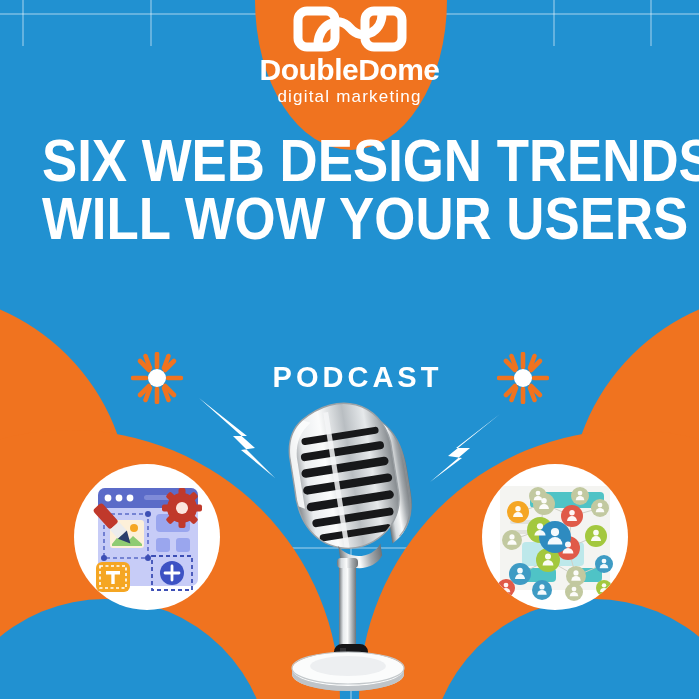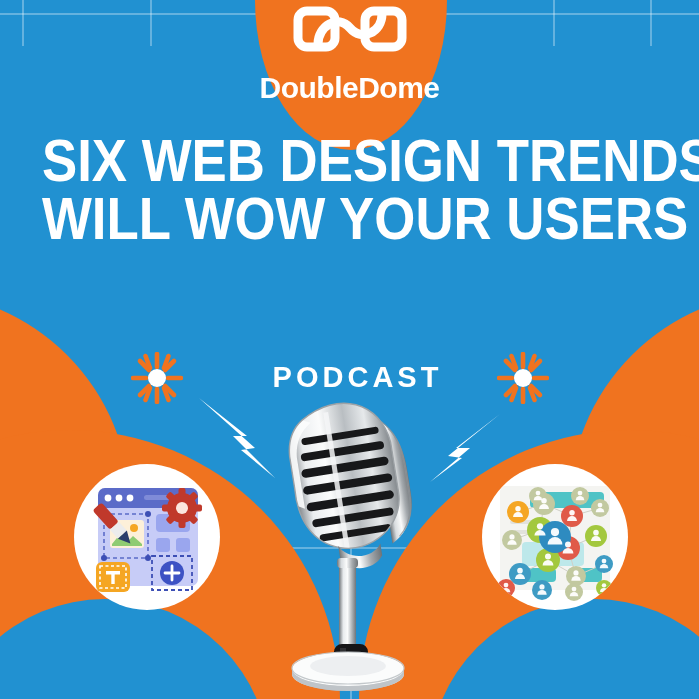--- a/index.html
+++ b/index.html
@@ -48,21 +48,21 @@
   .blue-br{
     position:absolute;background:#2191D1;
     right:-60px;bottom:-230px;width:330px;height:330px;border-radius:50%;
   }
 
   
   .logo{position:absolute;left:0;right:0;top:6px;text-align:center;z-index:20;}
   .logo-mark{display:block;margin:0 auto;}
   .logo-name{
     color:#fff;font-weight:bold;font-size:30px;letter-spacing:-.5px;
-    line-height:1.05;margin-top:20px;
+    line-height:1.05;margin-top:2px;
   }
   .logo-tag{
     color:#fff;font-size:17px;letter-spacing:1.2px;line-height:1.2;margin-top:1px;
   }
 
   
   .headline{
     position:absolute;left:0;right:0;top:132px;z-index:20;
     text-align:center;color:#fff;
     font-weight:bold;
@@ -132,20 +132,21 @@
 
   <div class="logo">
     <svg class="logo-mark" width="124" height="46" viewBox="0 0 124 46">
       <g fill="none" stroke="#fff" stroke-width="9" stroke-linecap="round" stroke-linejoin="round">
         <path d="M10 14 A9 9 0 0 1 19 5 L38 5 A9 9 0 0 1 47 14 L47 32 A9 9 0 0 1 38 41 L19 41 A9 9 0 0 1 10 32 Z"></path>
         <path d="M77 14 A9 9 0 0 1 86 5 L105 5 A9 9 0 0 1 114 14 L114 32 A9 9 0 0 1 105 41 L86 41 A9 9 0 0 1 77 32 Z"></path>
         <path d="M30 38 C30 20, 50 8, 62 22 C74 36, 94 26, 94 8"></path>
       </g>
     </svg>
     <div class="logo-name">DoubleDome</div>
+    <div class="logo-tag">digital marketing</div>
   </div>
 
   <div class="headline">
     <span class="l">SIX WEB DESIGN TRENDS THAT</span>
     <span class="l">WILL WOW YOUR USERS</span>
   </div>
 
   <div class="podcast">PODCAST</div>
 
   <svg class="burst burst-left" width="52" height="52" viewBox="0 0 52 52">

